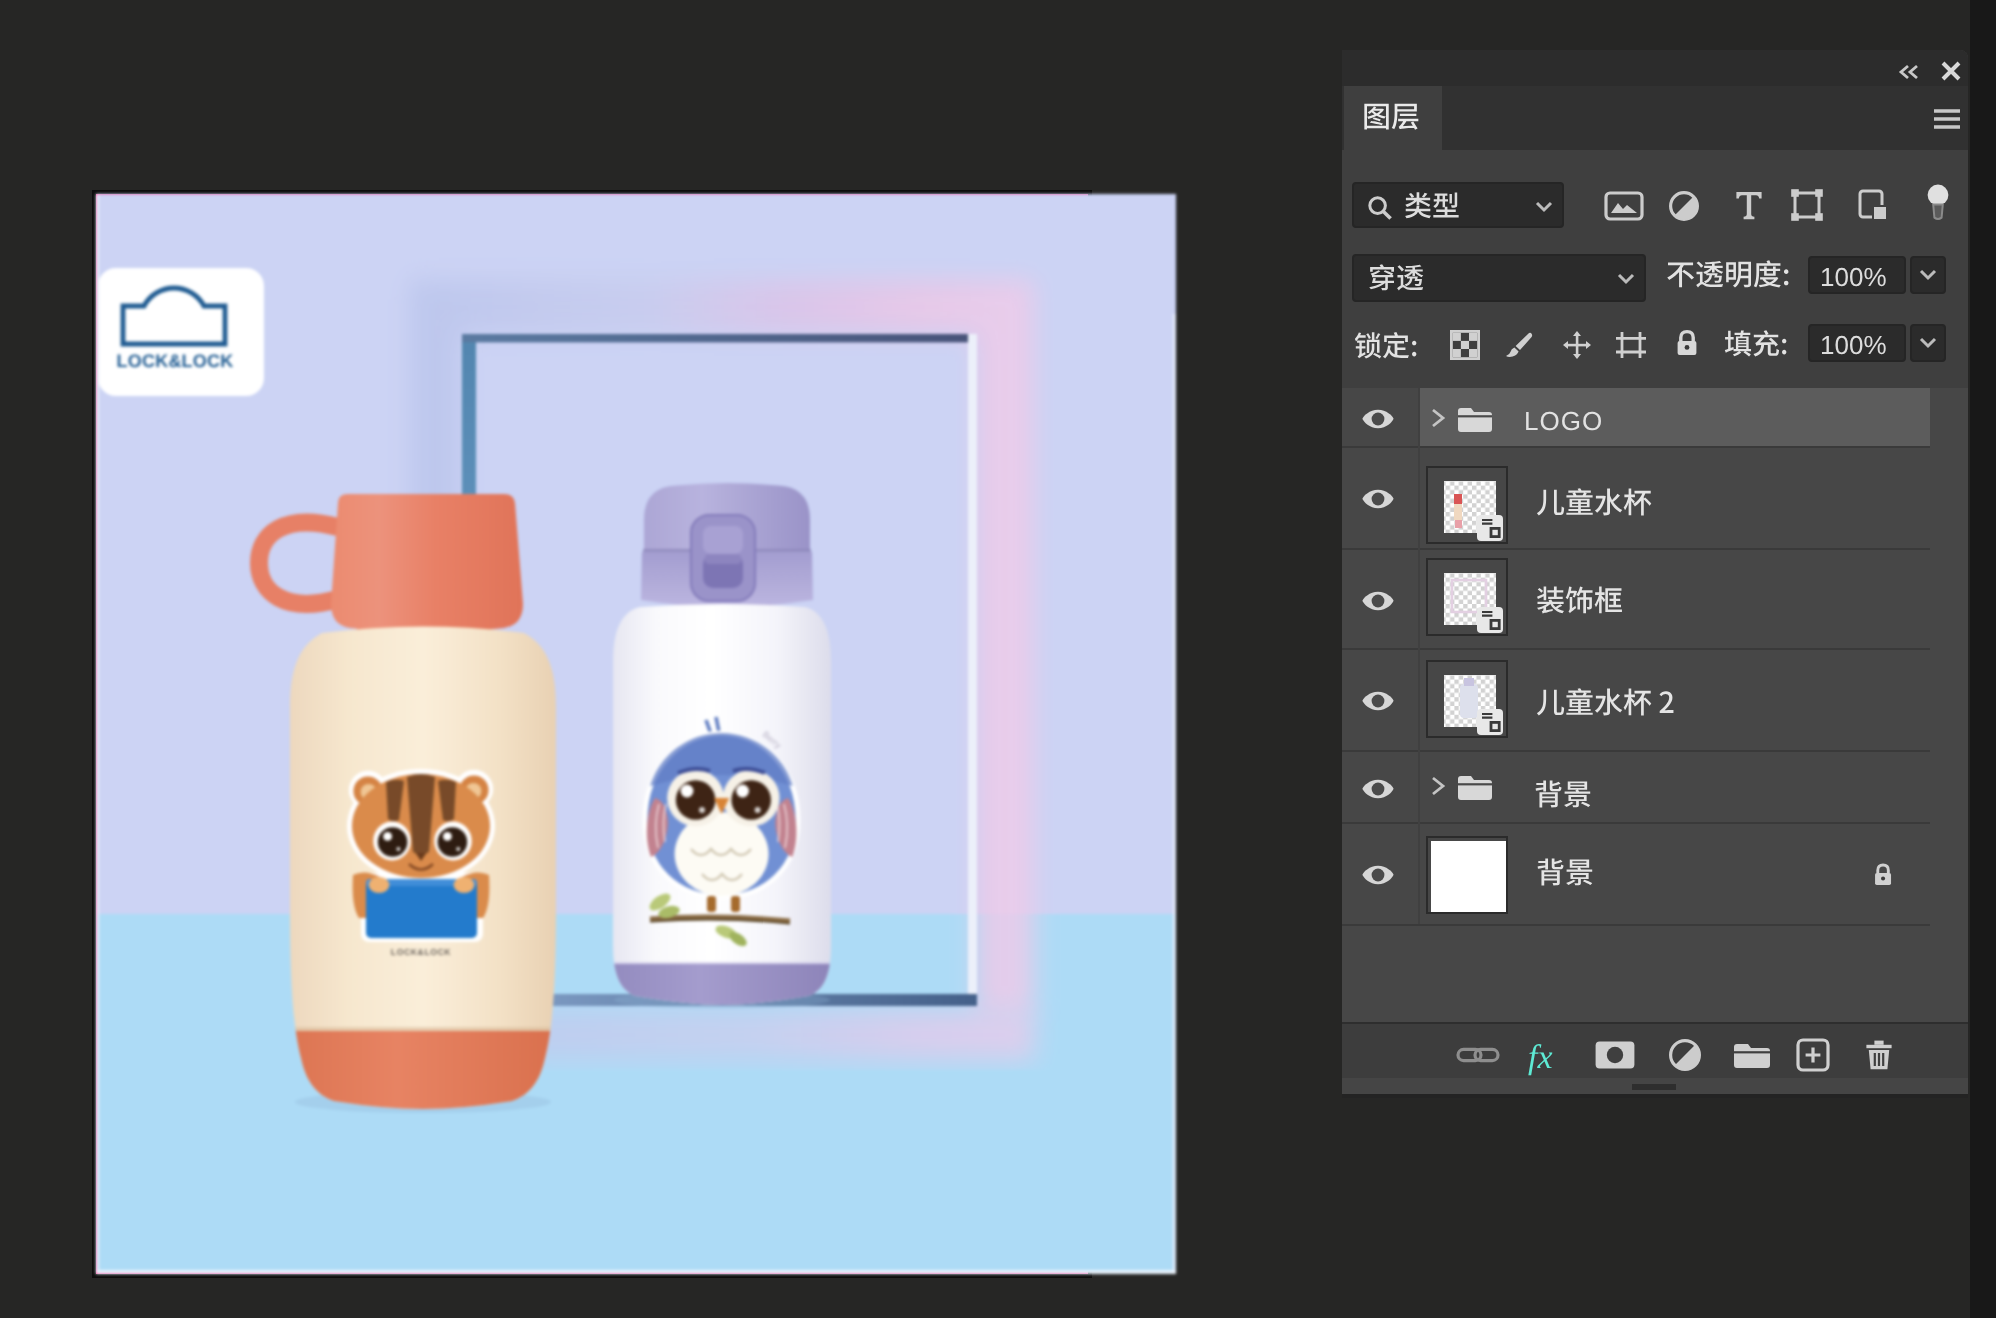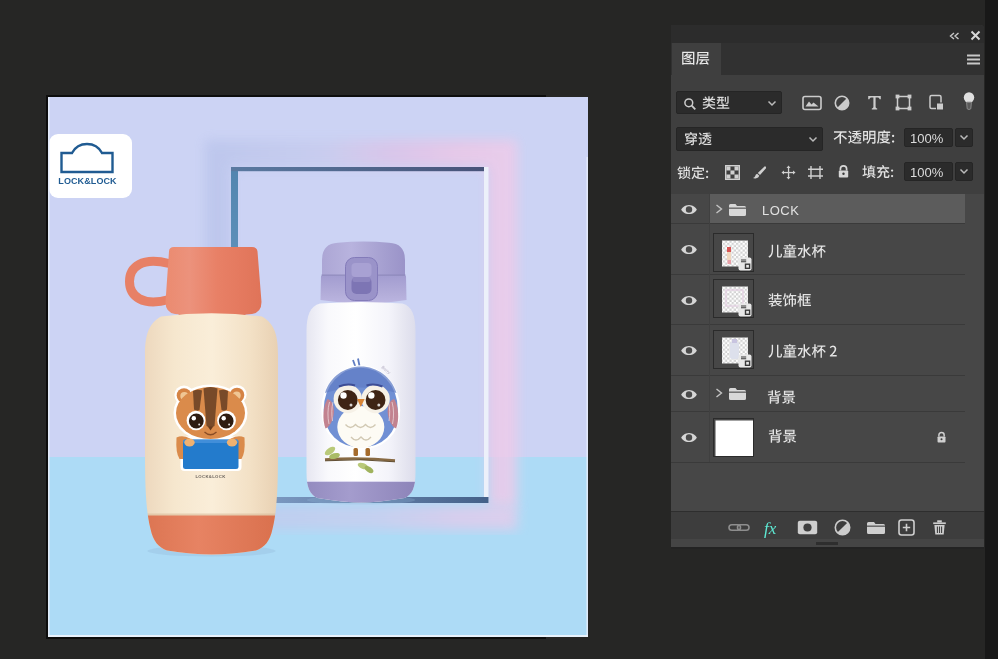--- a/index.html
+++ b/index.html
@@ -330,21 +330,21 @@
       <path d="M8,0.9 C12.2,0.9 15.2,3.9 15.8,5.4 C15.2,7 12.2,10.1 8,10.1 C3.8,10.1 0.8,7 0.2,5.4 C0.8,3.9 3.8,0.9 8,0.9 Z" fill="#d6d6d6"></path>
       <circle cx="8" cy="5.5" r="3.2" fill="#4a4a4a"></circle>
     </svg>
 <svg style="position:absolute;left:44px;top:178.5px;" width="8" height="10" viewBox="0 0 8 10">
       <path d="M1.5,1 L6.5,5 L1.5,9" fill="none" stroke="#c4c4c4" stroke-width="1.4"></path>
     </svg>
 <svg style="position:absolute;left:57px;top:177px;" width="19" height="15" viewBox="0 0 19 15">
       <path d="M1,3.5 Q1,2 2.5,2 L7.5,2 L9,4 L16.5,4 Q18,4 18,5.5 L18,12.5 Q18,14 16.5,14 L2.5,14 Q1,14 1,12.5 Z" fill="#d8d8d8"></path>
       <rect x="1" y="5.6" width="17" height="1.1" fill="#4a4a4a"></rect>
     </svg>
-<div class="lname" style="left:91px;top:179px;">LOCK</div>
+<div class="lname" style="left:91px;top:179px;">LOGO</div>
 <svg style="position:absolute;left:10px;top:219px;" width="16" height="11" viewBox="0 0 16 11">
       <path d="M8,0.9 C12.2,0.9 15.2,3.9 15.8,5.4 C15.2,7 12.2,10.1 8,10.1 C3.8,10.1 0.8,7 0.2,5.4 C0.8,3.9 3.8,0.9 8,0.9 Z" fill="#d6d6d6"></path>
       <circle cx="8" cy="5.5" r="3.2" fill="#4a4a4a"></circle>
     </svg>
 <div style="position:absolute;left:41.5px;top:208px;width:41px;height:39px;border:1px solid #2b2b2b;box-sizing:border-box;">
       <svg width="39" height="37" viewBox="0 0 39 37" style="position:absolute;left:0;top:0;">
         <defs>
           <pattern id="ck1" width="4.4" height="4.4" patternUnits="userSpaceOnUse">
             <rect width="4.4" height="4.4" fill="#ffffff"></rect>
             <rect width="2.2" height="2.2" fill="#d2d2d2"></rect>

